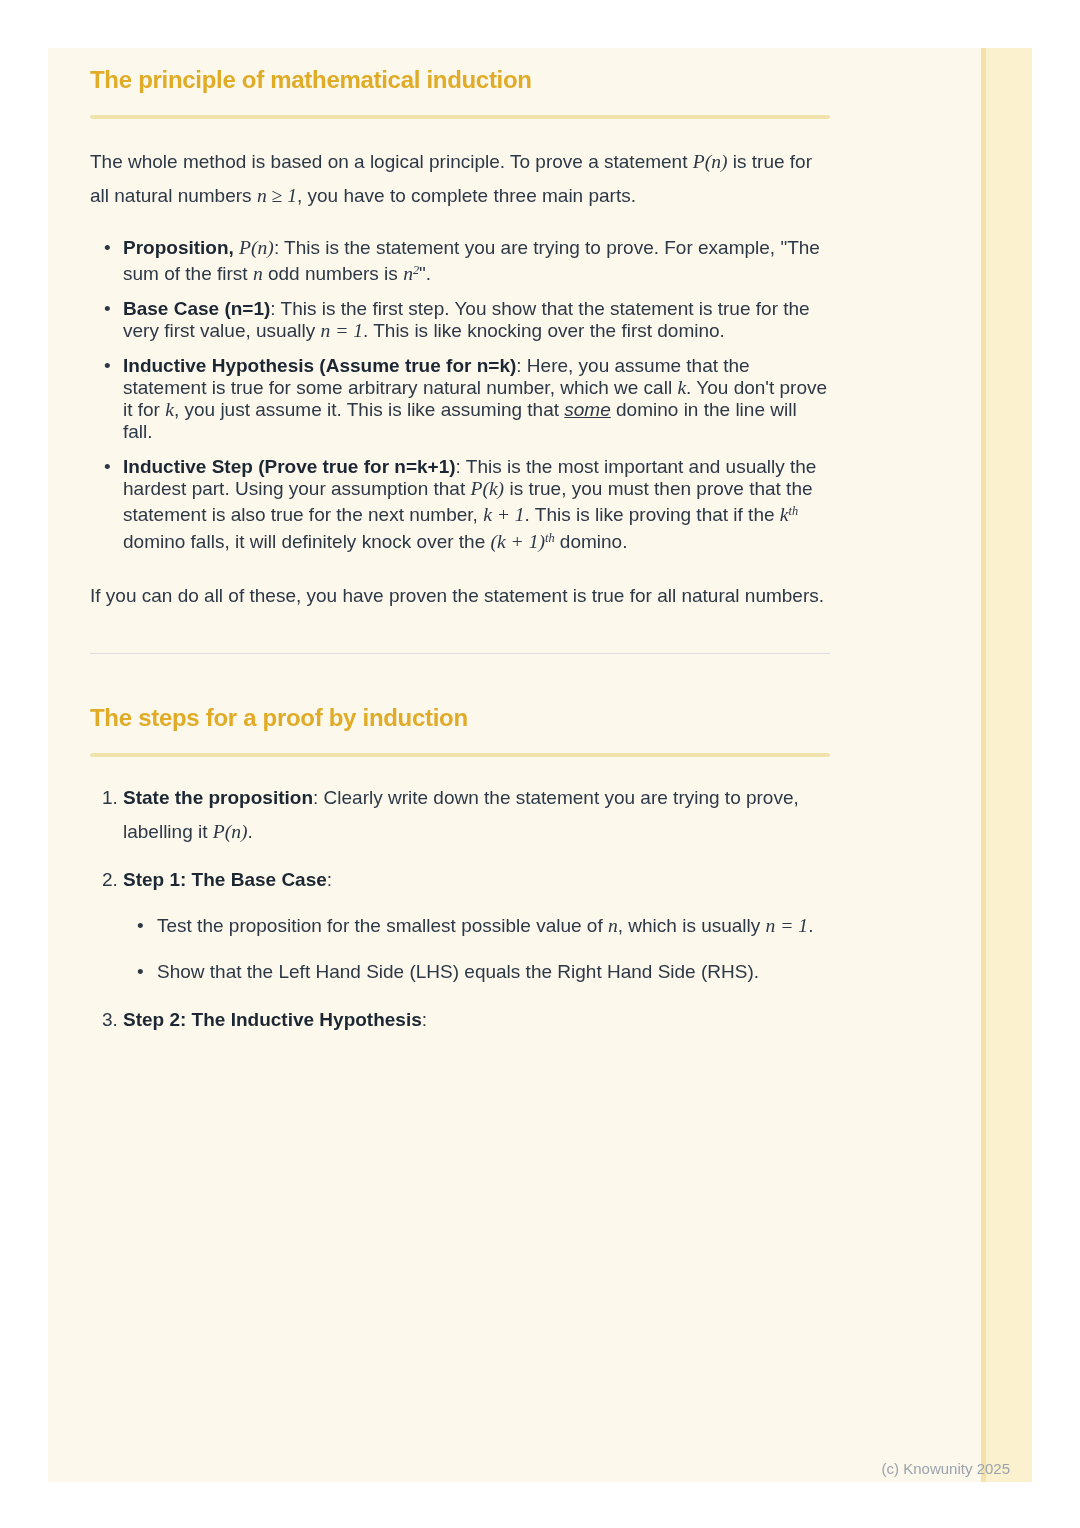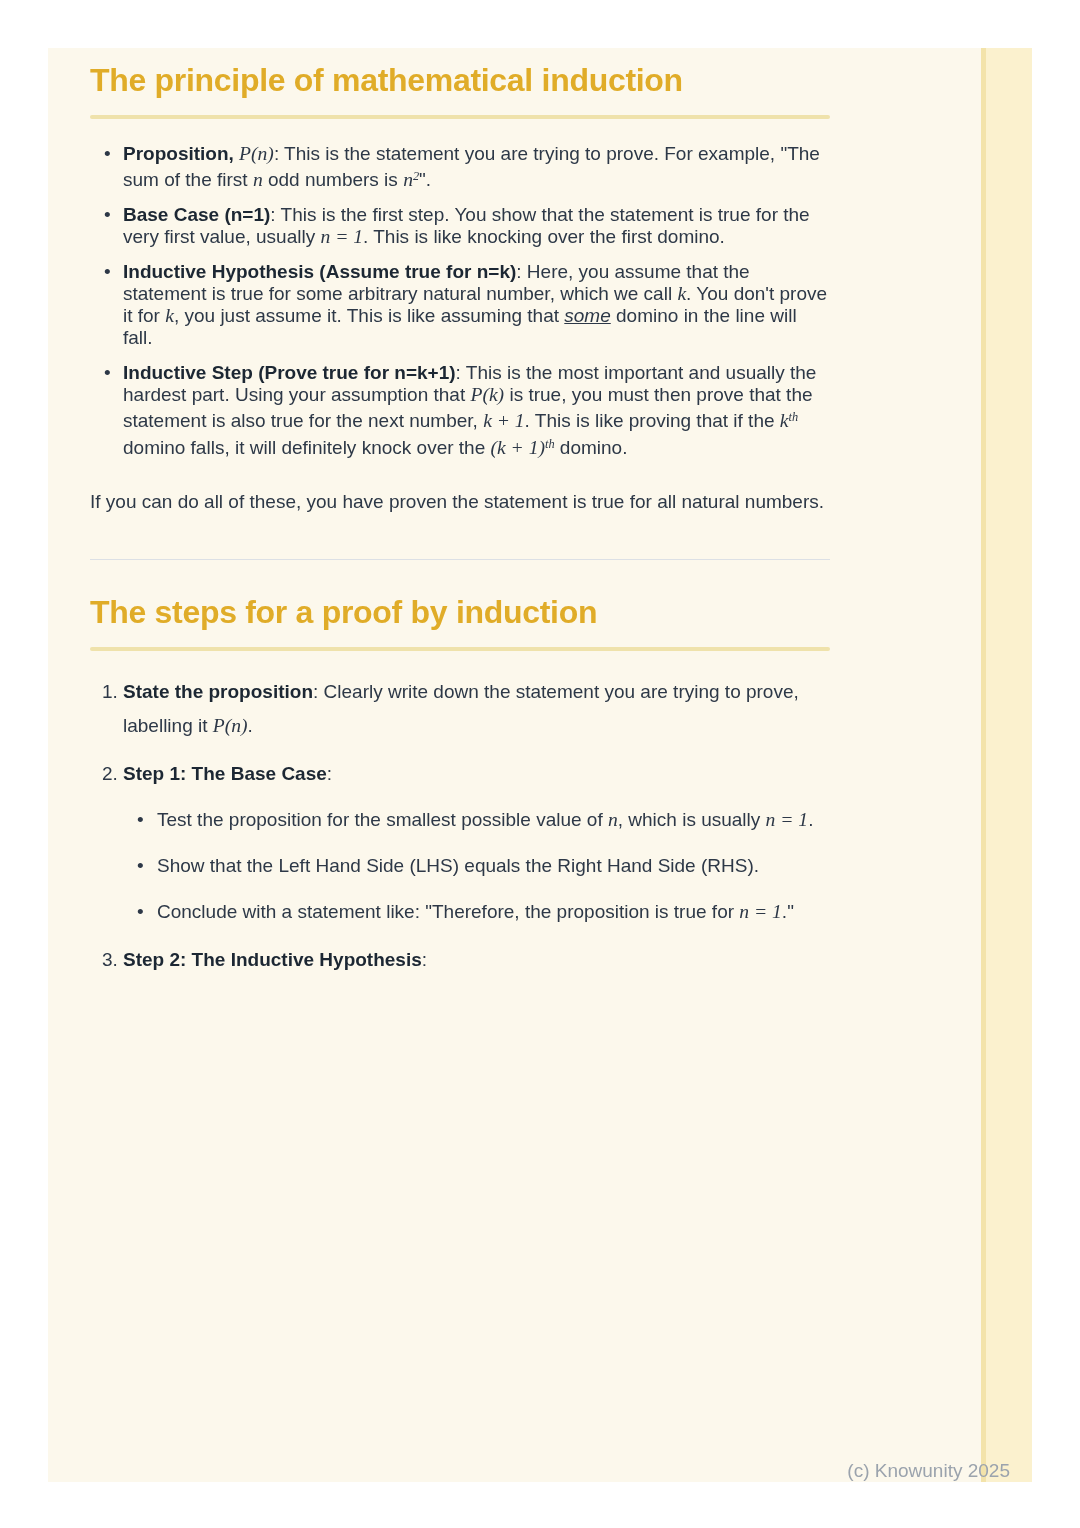--- a/index.html
+++ b/index.html
@@ -25,27 +25,27 @@
     background: var(--strip, #fbf1ce);
     border-left: 5px solid var(--stripEdge, #f3e3aa);
   }
   .content {
     position: absolute;
     left: 42px; top: 12px;
     width: 740px;
   }
   h1.section-title {
     margin: 0;
-    font-size: 32px;
+    font-size: 24px;
     line-height: 40px;
     font-weight: 700;
     letter-spacing: -0.3px;
     color: var(--accent, #e0ac28);
   }
-  h1.second { margin-top: 32px; }
+  h1.second { margin-top: 44px; }
   .rule {
     height: 4px;
     margin-top: 15px;
     background: var(--rule, #efe2ab);
     border: none;
     border-radius: 2px;
   }
   p.para {
     margin: 26px 0 0;
     font-size: 19px;
@@ -109,37 +109,38 @@
     font-size: 1.03em;
   }
   .sup {
     font-size: 0.65em;
     vertical-align: 0.5em;
   }
   .watermark {
     position: absolute;
     top: 1460px;
     right: 70px;
-    font-size: 19px;
+    font-size: 15px;
     color: var(--watermark, #9ba3ad);
     z-index: 5;
     text-align: center;
   }
 </style>
 </head>
 <body style="--accent: #e0ac28; --rule: #efe2ab; --sheet: #fcf8ec; --strip: #fbf1ce; --stripEdge: #f3e3aa; --divider: #dce0e5; --text: #2d3847; --bold: #1c2733; --watermark: #9ba3ad;">
 
 <div class="sheet">
   <div class="strip"></div>
 
   <div class="content">
 
     <h1 class="section-title">The principle of mathematical induction</h1>
     <div class="rule"></div>
 
+    <p class="para"><span>The whole method is based on a logical principle. To prove a statement </span><span class="m">P(n)</span><span> is true for all natural numbers </span><span class="m">n ≥ 1</span><span>, you have to complete three main parts.</span></p>
 
     <ul class="bullets">
       <li>
         <span><span class="b">Proposition, </span><span class="m">P(n)</span><span>: This is the statement you are trying to prove. For example, "The sum of the first </span><span class="m">n</span><span> odd numbers is </span><span class="m">n</span><span class="m sup">2</span><span>".</span></span>
       </li>
       <li>
         <span><span class="b">Base Case (n=1)</span><span>: This is the first step. You show that the statement is true for the very first value, usually </span><span class="m">n = 1</span><span>. This is like knocking over the first domino.</span></span>
       </li>
       <li>
         <span><span class="b">Inductive Hypothesis (Assume true for n=k)</span><span>: Here, you assume that the statement is true for some arbitrary natural number, which we call </span><span class="m">k</span><span>. You don't prove it for </span><span class="m">k</span><span>, you just assume it. This is like assuming that </span><span class="i">some</span><span> domino in the line will fall.</span></span>
@@ -163,23 +164,20 @@
       </li>
       <li>
         <span><span class="b">Step 1: The Base Case</span><span>:</span></span>
         <ul class="subs">
           <li>
             <span><span>Test the proposition for the smallest possible value of </span><span class="m">n</span><span>, which is usually </span><span class="m">n = 1</span><span>.</span></span>
           </li>
           <li>
             <span><span>Show that the Left Hand Side (LHS) equals the Right Hand Side (RHS).</span></span>
           </li>
-          <li>
-            <span><span>Conclude with a statement like: "Therefore, the proposition is true for </span><span class="m">n = 1</span><span>."</span></span>
-          </li>
         </ul>
       </li>
       <li>
         <span><span class="b">Step 2: The Inductive Hypothesis</span><span>:</span></span>
       </li>
     </ol>
 
   </div>
 </div>
 

